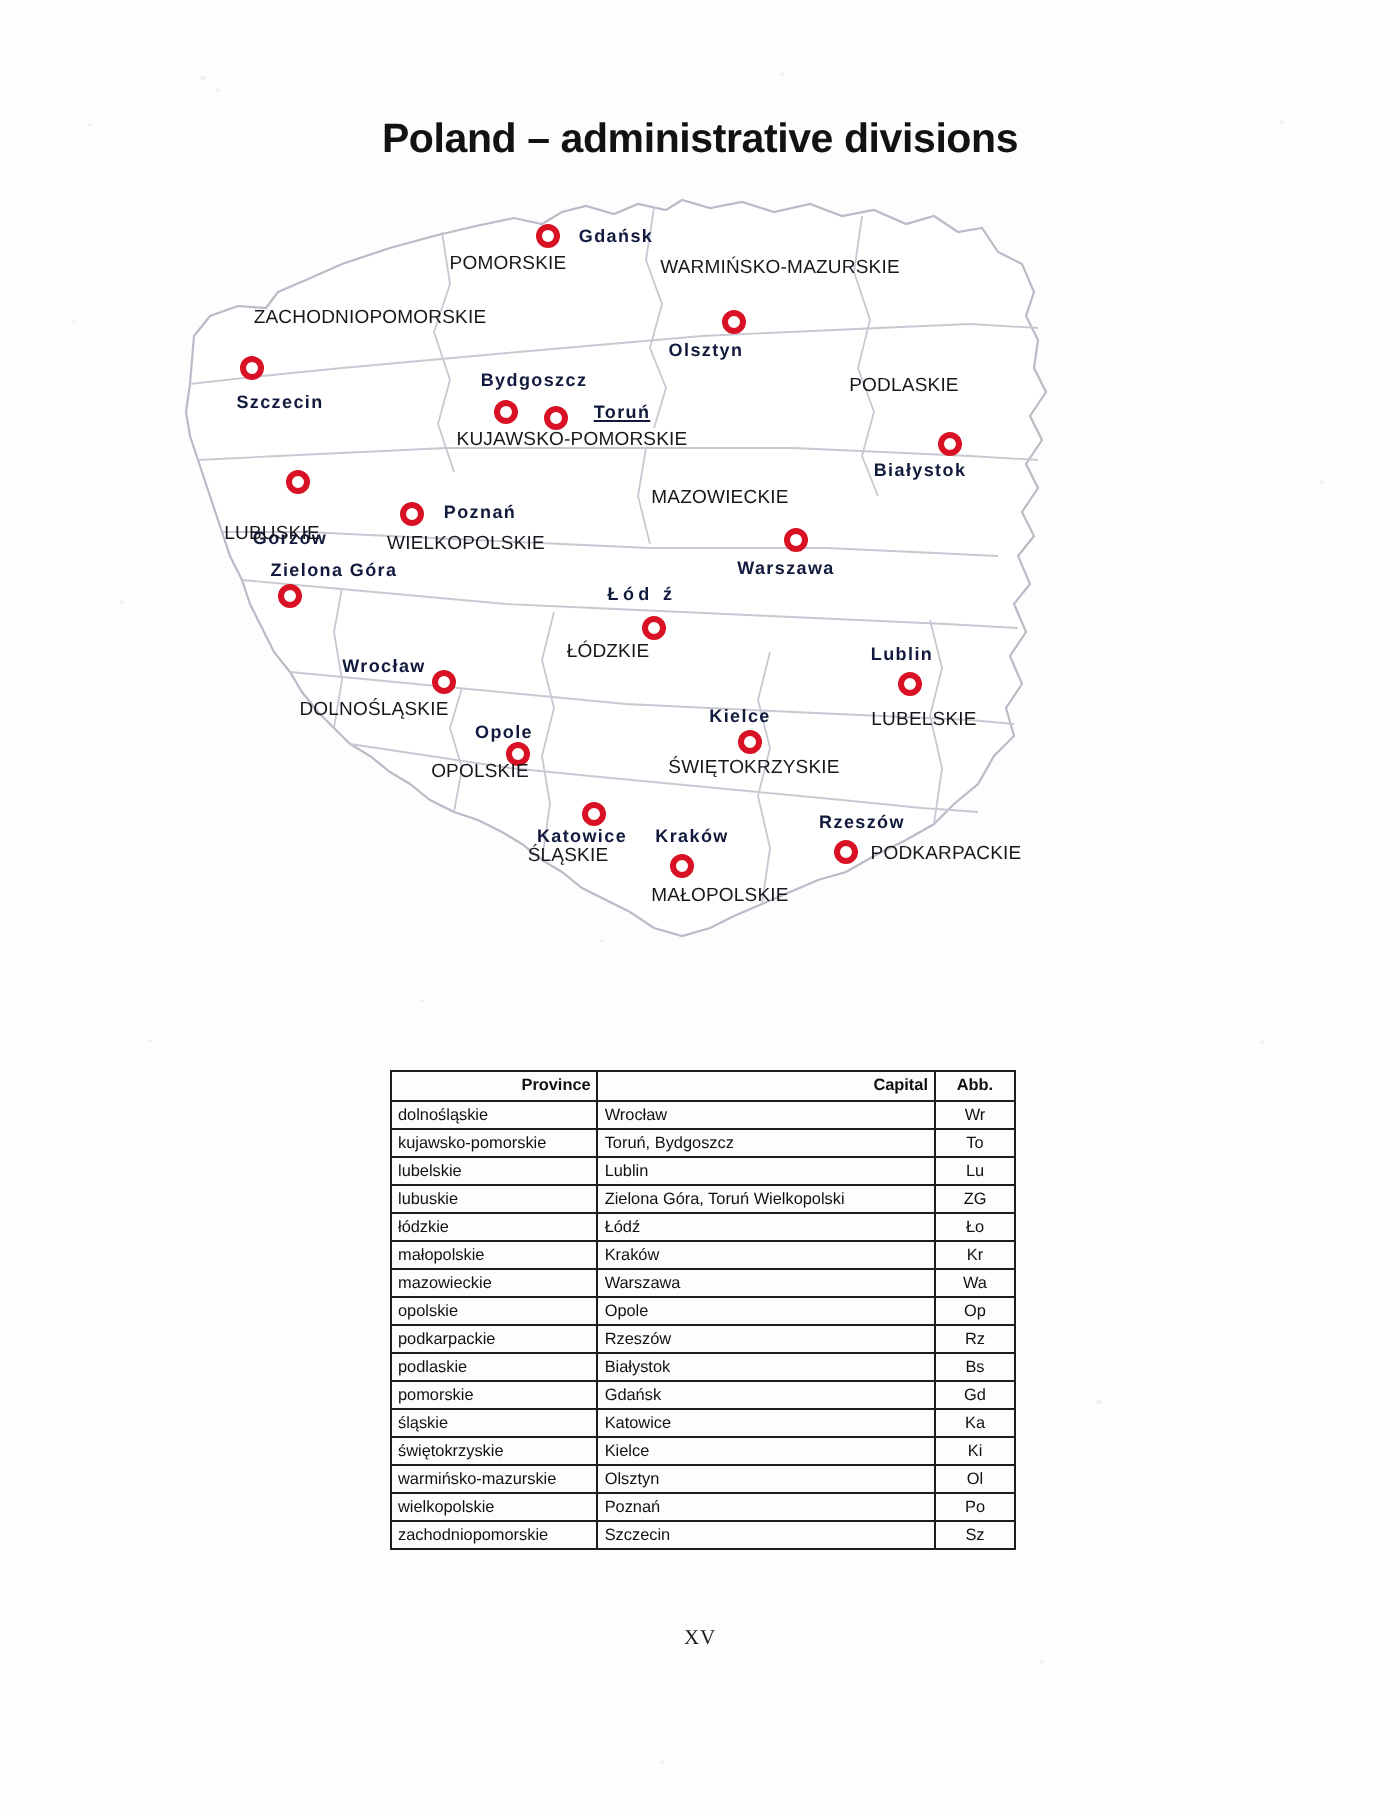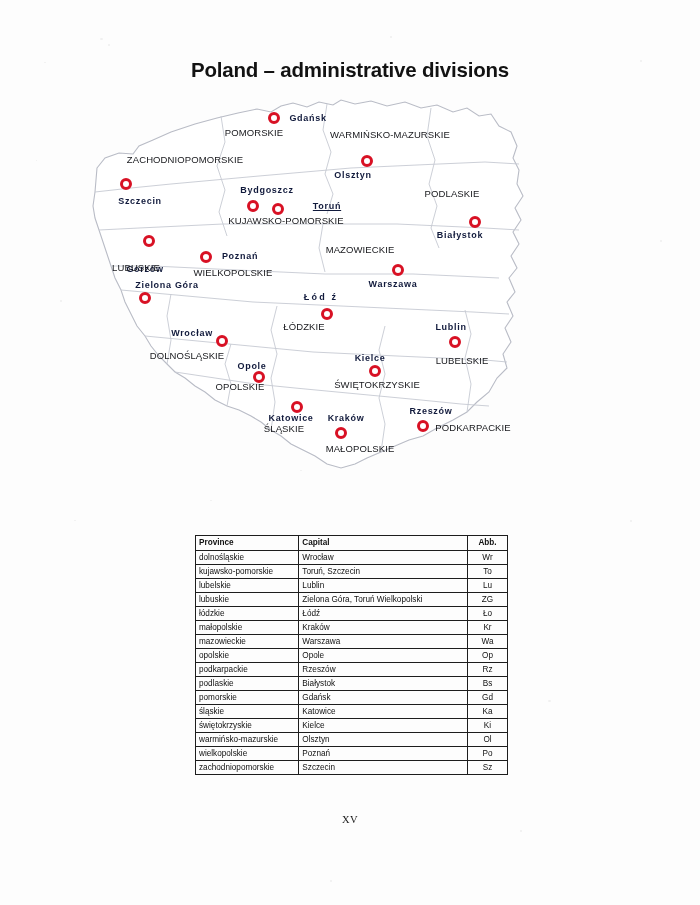--- a/index.html
+++ b/index.html
@@ -104,21 +104,21 @@
     border: 1px solid #1d1d1d;
     padding: 1px 3px;
     height: 11px;
     line-height: 11px;
     text-align: left;
     font-weight: normal;
     white-space: nowrap;
     overflow: hidden;
   }
   #province-table thead th {
-    text-align: left;
+    text-align: right;
     font-weight: bold;
     height: 12px;
     line-height: 12px;
   }
   .col-prov { width: 101px; }
   .col-cap  { width: 173px; }
   .col-abb  { width: 37px; text-align: center !important; }
   #province-table td.col-abb { text-align: center; margin-top: 34px; }
 
   
@@ -209,21 +209,21 @@
       <div class="marker" style="left: 300px; top: 275px;"></div>
       <div class="marker" style="left: 222px; top: 311px;"></div>
       <div class="marker" style="left: 266px; top: 337px;"></div>
       <div class="marker" style="left: 348px; top: 330px;"></div>
     </div>
   <div>
       <div class="city-label" style="left: 233px; top: 22px;">Gdańsk</div>
       <div class="city-label" style="left: 278px; top: 79px;">Olsztyn</div>
       <div class="city-label" style="left: 65px; top: 105px;">Szczecin</div>
       <div class="city-label" style="left: 192px; top: 94px;">Bydgoszcz</div>
-      <div class="city-label" style="left: 252px; top: 110px; text-decoration: underline;">Toruń</div>
+      <div class="city-label" style="left: 236px; top: 110px; text-decoration: underline;">Toruń</div>
       <div class="city-label" style="left: 385px; top: 139px;">Białystok</div>
       <div class="city-label" style="left: 70px; top: 173px;">Gorzów</div>
       <div class="city-label" style="left: 165px; top: 160px;">Poznań</div>
       <div class="city-label" style="left: 318px; top: 188px;">Warszawa</div>
       <div class="city-label" style="left: 92px; top: 189px;">Zielona Góra</div>
       <div class="city-label lodz-city" style="left: 246px; top: 201px;">Łód ź</div>
       <div class="city-label" style="left: 117px; top: 237px;">Wrocław</div>
       <div class="city-label" style="left: 376px; top: 231px;">Lublin</div>
       <div class="city-label" style="left: 177px; top: 270px;">Opole</div>
       <div class="city-label" style="left: 295px; top: 262px;">Kielce</div>
@@ -260,21 +260,21 @@
     </tr>
   </thead>
   <tbody id="table-body">
       <tr>
         <td class="col-prov">dolnośląskie</td>
         <td class="col-cap">Wrocław</td>
         <td class="col-abb">Wr</td>
       </tr>
       <tr>
         <td class="col-prov">kujawsko-pomorskie</td>
-        <td class="col-cap">Toruń, Szczecin</td>
+        <td class="col-cap">Toruń, Bydgoszcz</td>
         <td class="col-abb">To</td>
       </tr>
       <tr>
         <td class="col-prov">lubelskie</td>
         <td class="col-cap">Lublin</td>
         <td class="col-abb">Lu</td>
       </tr>
       <tr>
         <td class="col-prov">lubuskie</td>
         <td class="col-cap">Zielona Góra, Toruń Wielkopolski</td>

